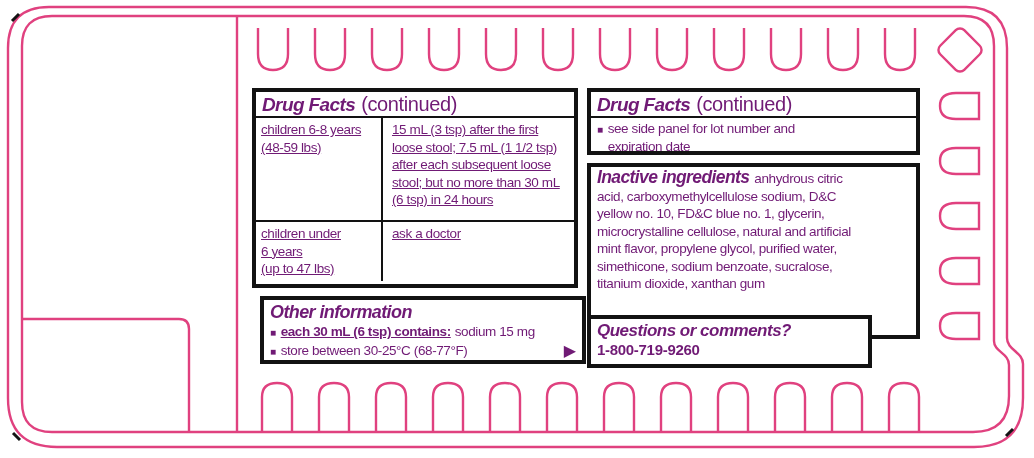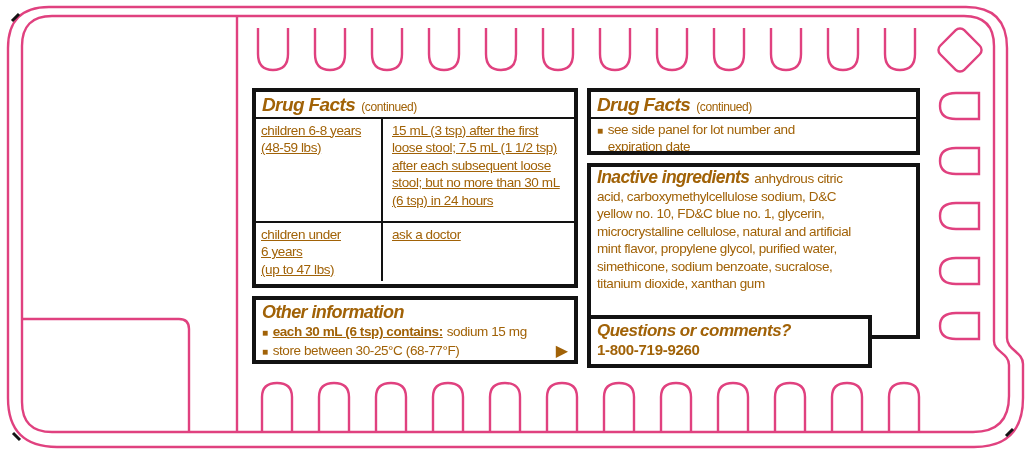--- a/index.html
+++ b/index.html
@@ -1,34 +1,34 @@
 <!DOCTYPE html>
 <html style="--pink: #e0417f;"><head>
 <meta charset="utf-8">
 <style>
   html,body { margin:0; padding:0; background:#ffffff; }
   .stage {
     position:relative; width:1034px; height:458px; background:#ffffff;
-    overflow:hidden; font-family:"Liberation Sans", sans-serif; color:#a16207;
+    overflow:hidden; font-family:"Liberation Sans", sans-serif; color:#701a75;
   }
   .dieline { position:absolute; left:0; top:0; width:1034px; height:458px; }
   .dieline path, .dieline rect { fill:none; stroke:var(--pink,#e0417f); stroke-width:2.4; }
   .dieline .tick { stroke:#141414; stroke-width:3; }
 
   .dfbox {
     position:absolute; background:#ffffff; border:4px solid #121212;
     box-sizing:border-box; overflow:hidden;
     font-size:13.5px; line-height:17.5px; letter-spacing:-0.4px;
   }
   .df-header {
     display:flex; align-items:baseline; gap:6px;
     padding:1px 6px 0 6px; border-bottom:2.5px solid #121212;
   }
   .df-title  { font-style:italic; font-weight:bold; font-size:19px; line-height:23px; letter-spacing:-0.6px; }
-  .df-cont   { font-size:12px; }
+  .df-cont   { font-size:20px; }
 
   .dose-grid { display:grid; grid-template-columns:127px 1fr;text-decoration:underline; }
   .cell { padding:3px 6px 3px 5px; white-space:pre-line; }
   .cell.v { padding-left:9px; }
   .cell.r1 { height:96px; border-bottom:2px solid #121212; }
   .cell.age { border-right:2px solid #121212; }
 
   .pad { padding:2px 6px; }
   .sec-title { font-style:italic; font-weight:bold; font-size:18px; line-height:21px; letter-spacing:-0.6px; }
   .bullet-line { display:flex; align-items:baseline; }
@@ -38,21 +38,21 @@
   .arrow { margin-left:auto; font-size:16px; line-height:1; align-self:center; letter-spacing:0; }
   .note-text { white-space:pre-line; }
 
   .ii-title { font-style:italic; font-weight:bold; font-size:17.5px; letter-spacing:-0.6px; margin-right:5px; }
   .ii-text  { white-space:pre-line; }
 
   .q-title { font-style:italic; font-weight:bold; font-size:17px; line-height:20px; letter-spacing:-0.5px; }
   .q-phone { font-weight:bold; font-size:15px; line-height:18px; letter-spacing:-0.3px; }
 
   .box-df-left   { left:252px; top:88px;  width:326px; height:200px; }
-  .box-other     { left:252px; top:296px; width:326px; height:68px;  }
+  .box-other     { left:260px; top:296px; width:326px; height:68px;  }
   .box-df-right  { left:587px; top:88px;  width:333px; height:67px;  }
   .box-inactive  { left:587px; top:163px; width:333px; height:176px; }
   .box-questions { left:587px; top:315px; width:285px; height:53px;  }
 </style>
 </head>
 <body>
 
 <div class="stage">
 
   <svg class="dieline" viewBox="0 0 1034 458" xmlns="http://www.w3.org/2000/svg">

